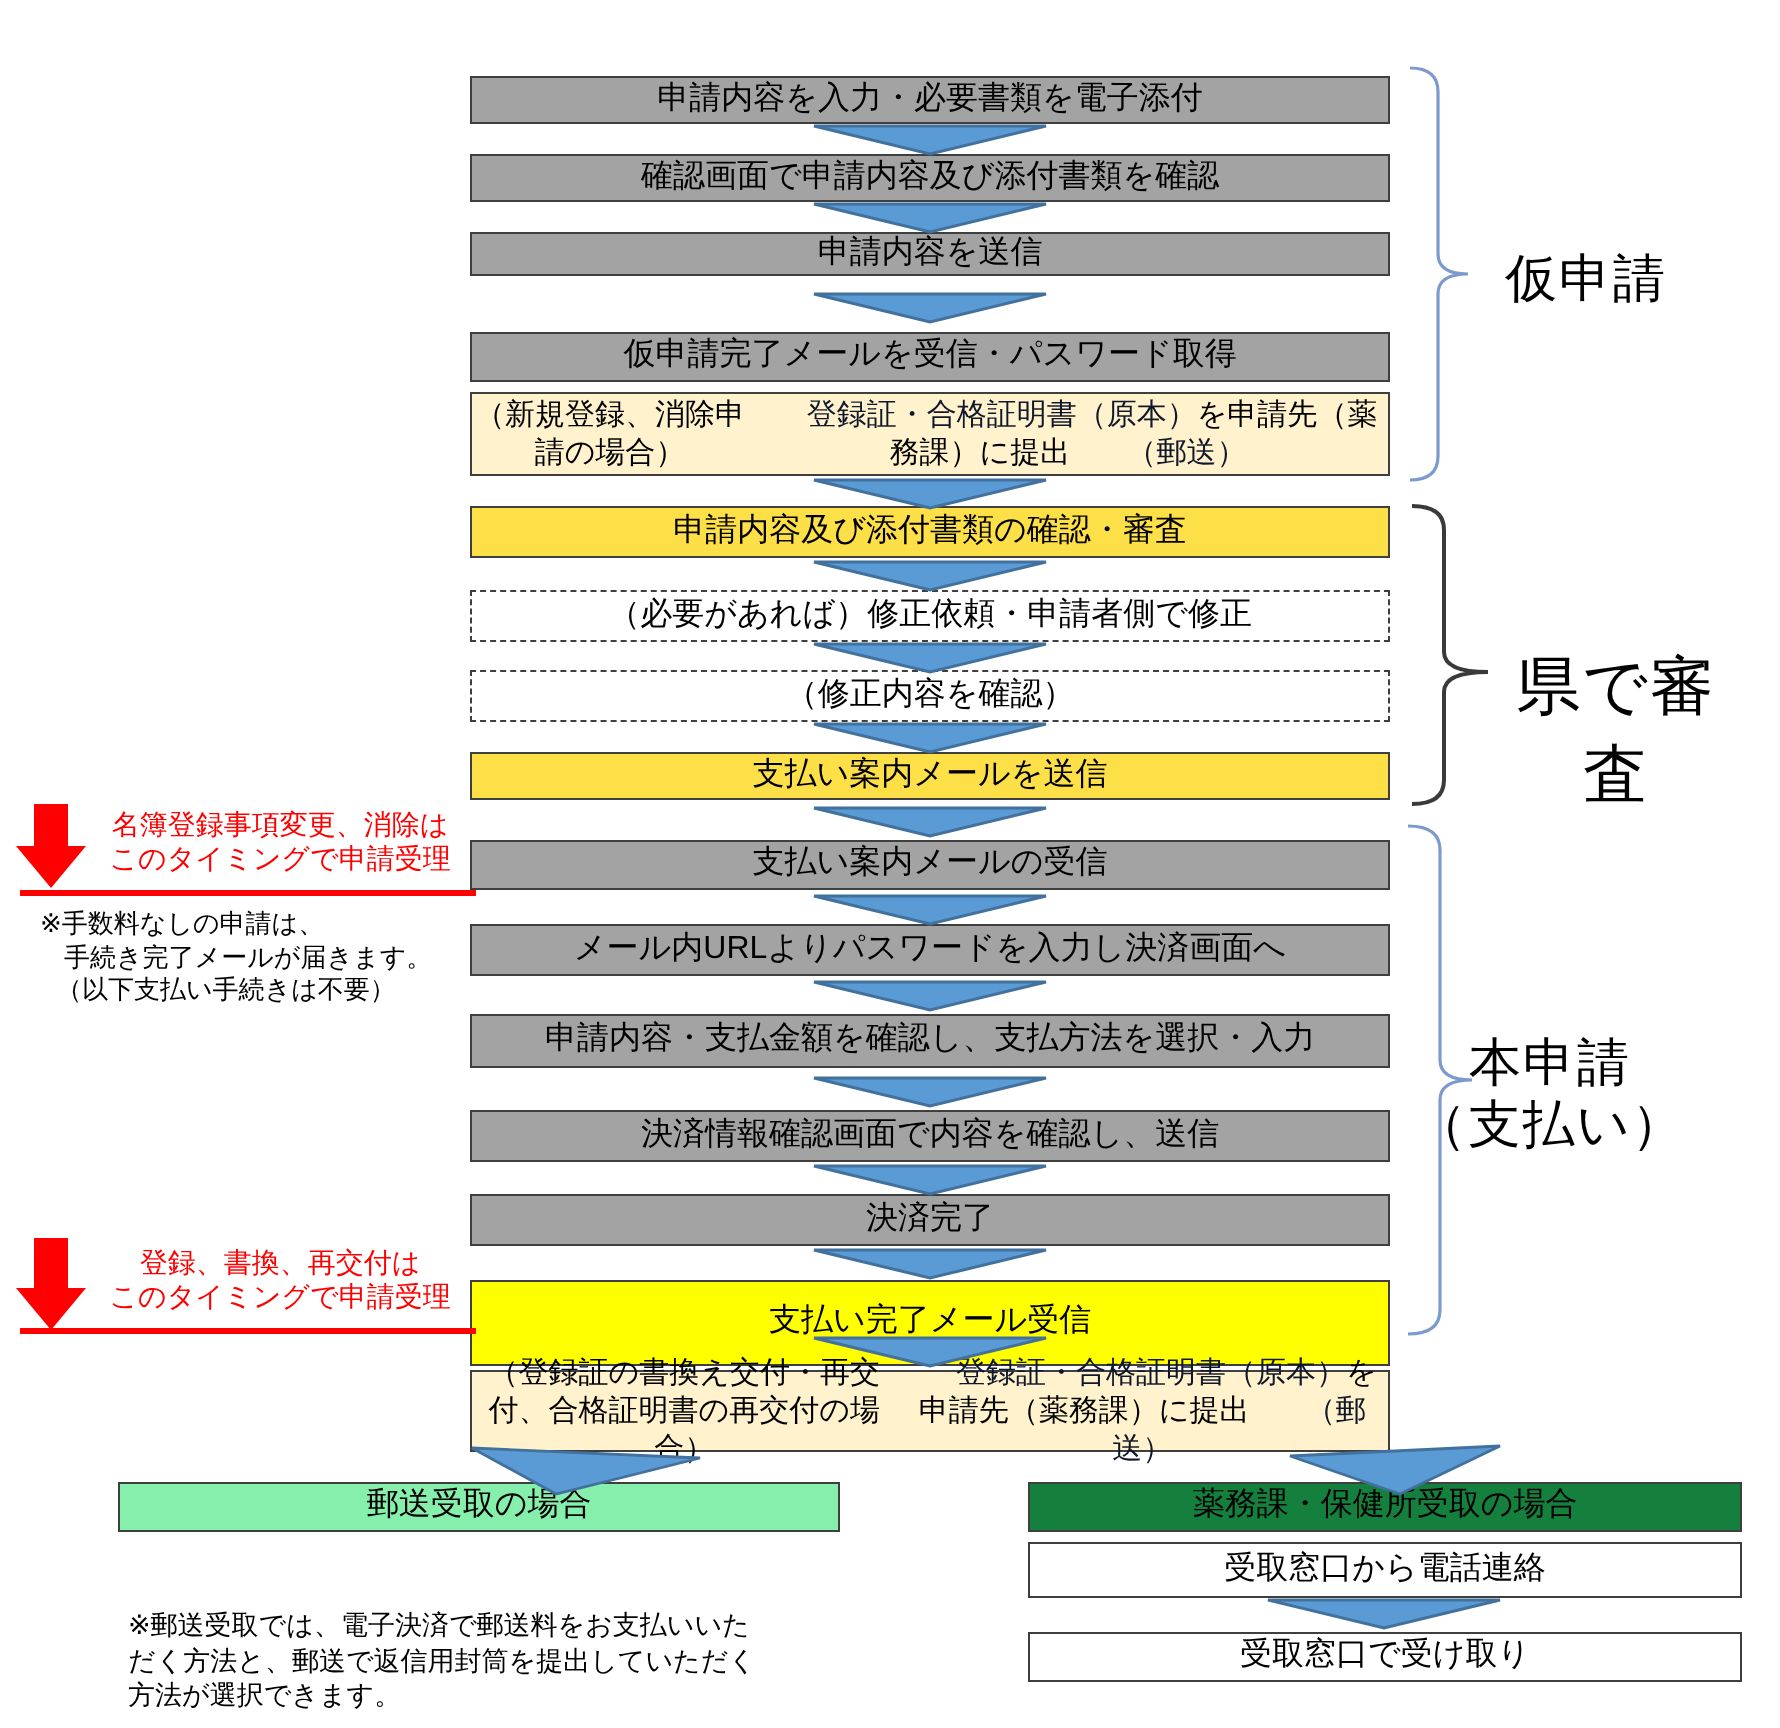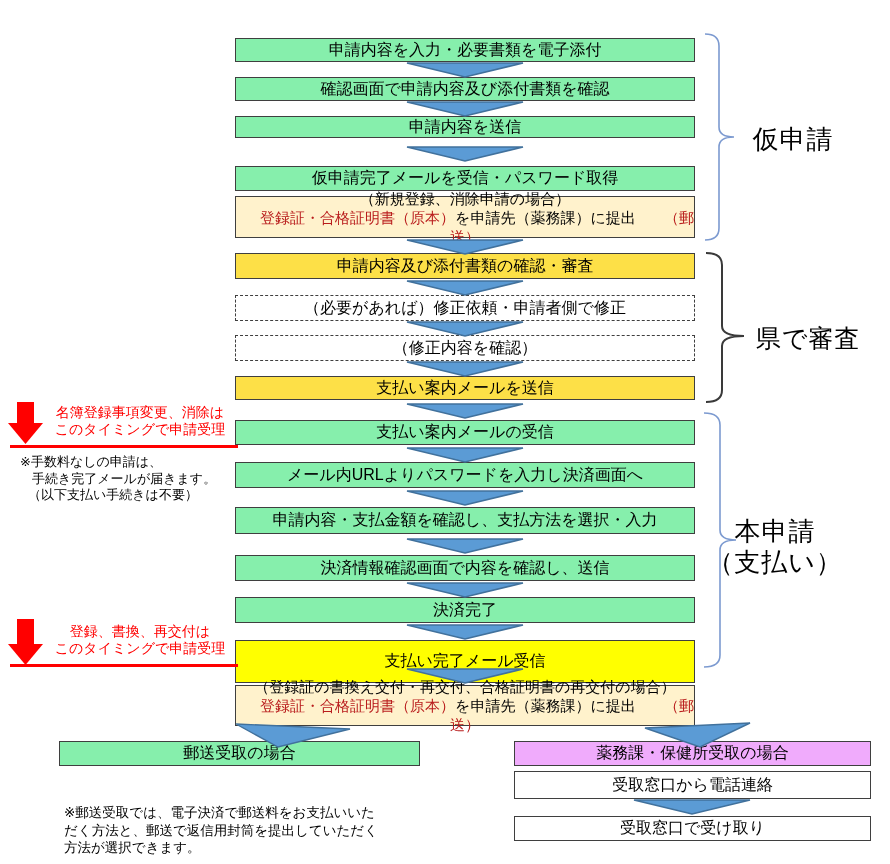--- a/index.html
+++ b/index.html
@@ -1,29 +1,29 @@
 <!DOCTYPE html>
 <html><head>
 <meta charset="utf-8">
 <style>
   html,body{margin:0;padding:0;background:#ffffff;}
   #canvas{position:relative;width:890px;height:864px;background:#ffffff;
           font-family:"Liberation Sans","DejaVu Sans",sans-serif;color:#000;overflow:hidden;}
   .fbox{position:absolute;left:235px;width:460px;box-sizing:border-box;
-        border:1.6px solid #3f3f3f;background:#86efac;display:flex;
+        border:1.6px solid #3f3f3f;background:#a3a3a3;display:flex;
         align-items:center;justify-content:center;font-size:16px;line-height:1.15;text-align:center;}
   .fbox.white{background:#fde047;}
   .fbox.dashed{background:#ffffff;border-style:dashed;}
-  .fbox.cream{background:#FFF2CC;flex-direction:column;font-size:15px;line-height:19px;}
+  .fbox.cream{background:#FFF2CC;flex-direction:row;font-size:15px;line-height:19px;}
   .fbox.yellow{background:#FFFF00;}
   .fbox.orange{left:59px;width:361px;background:#86efac;}
   .fbox.wleft{left:59px;width:361px;background:#ffffff;}
-  .fbox.green{left:514px;width:357px;background:#f0abfc;}
+  .fbox.green{left:514px;width:357px;background:#15803d;}
   .fbox.wright{left:514px;width:357px;background:#ffffff;}
-  .red{color:#b91c1c;margin-left:24px;}
+  .red{color:#0f172a;margin-left:24px;}
   .sec-label{position:absolute;font-size:26px;text-align:center;letter-spacing:1px;}
   .ann-red{position:absolute;left:42px;width:196px;color:#FF0000;font-size:14px;
            line-height:16.5px;text-align:center;}
   .redline{position:absolute;left:10px;width:228px;height:3px;background:#FF0000;}
   .note{position:absolute;font-size:13.5px;line-height:17.5px;color:#000;}
   .chev{position:absolute;width:120px;height:16px;left:405px;}
   svg.overlay{position:absolute;left:0;top:0;width:890px;height:864px;pointer-events:none;}
 </style>
 </head>
 <body>
@@ -62,21 +62,21 @@
     <div>※郵送受取では、電子決済で郵送料をお支払いいた</div>
     <div>だく方法と、郵送で返信用封筒を提出していただく</div>
     <div>方法が選択できます。</div>
   </div>
 
   <div class="fbox green" style="top:741px;height:25px">薬務課・保健所受取の場合</div>
   <div class="fbox wright" style="top:771px;height:28px">受取窓口から電話連絡</div>
   <div class="fbox wright" style="top:816px;height:25px">受取窓口で受け取り</div>
 
   <div class="sec-label" style="left:733px;top:122px;width:120px">仮申請</div>
-  <div class="sec-label" style="left:743px;top:322px;width:130px;font-size:25px">県で審査</div>
+  <div class="sec-label" style="left:743px;top:322px;width:130px;font-size:32px">県で審査</div>
   <div class="sec-label" style="left:704px;top:516px;width:142px;line-height:31px">
     <div>本申請</div>
     <div>（支払い）</div>
   </div>
 
   <div class="ann-red" style="top:404px">
     <div>名簿登録事項変更、消除は</div>
     <div>このタイミングで申請受理</div>
   </div>
   <div class="redline" style="top:445px"></div>

